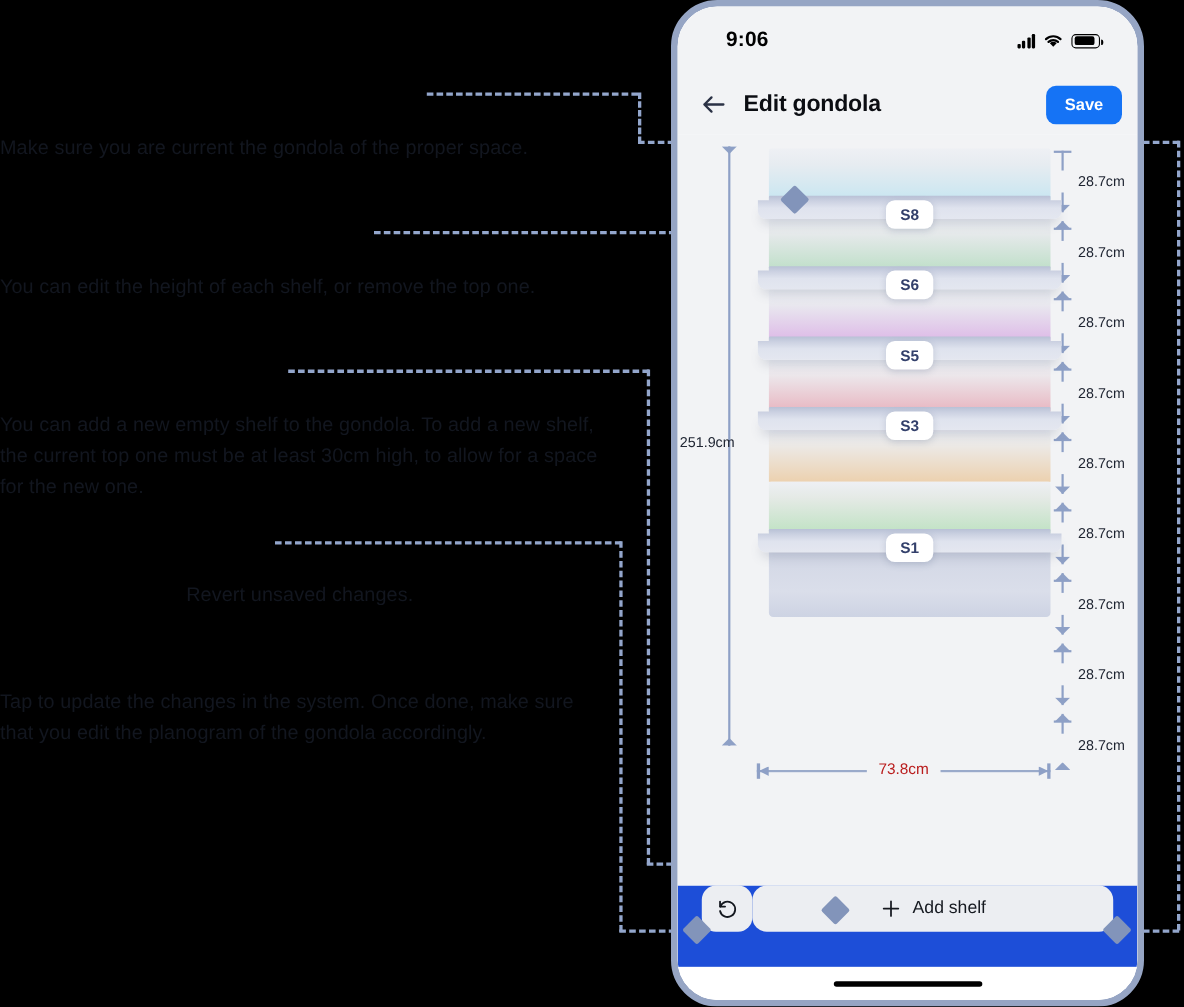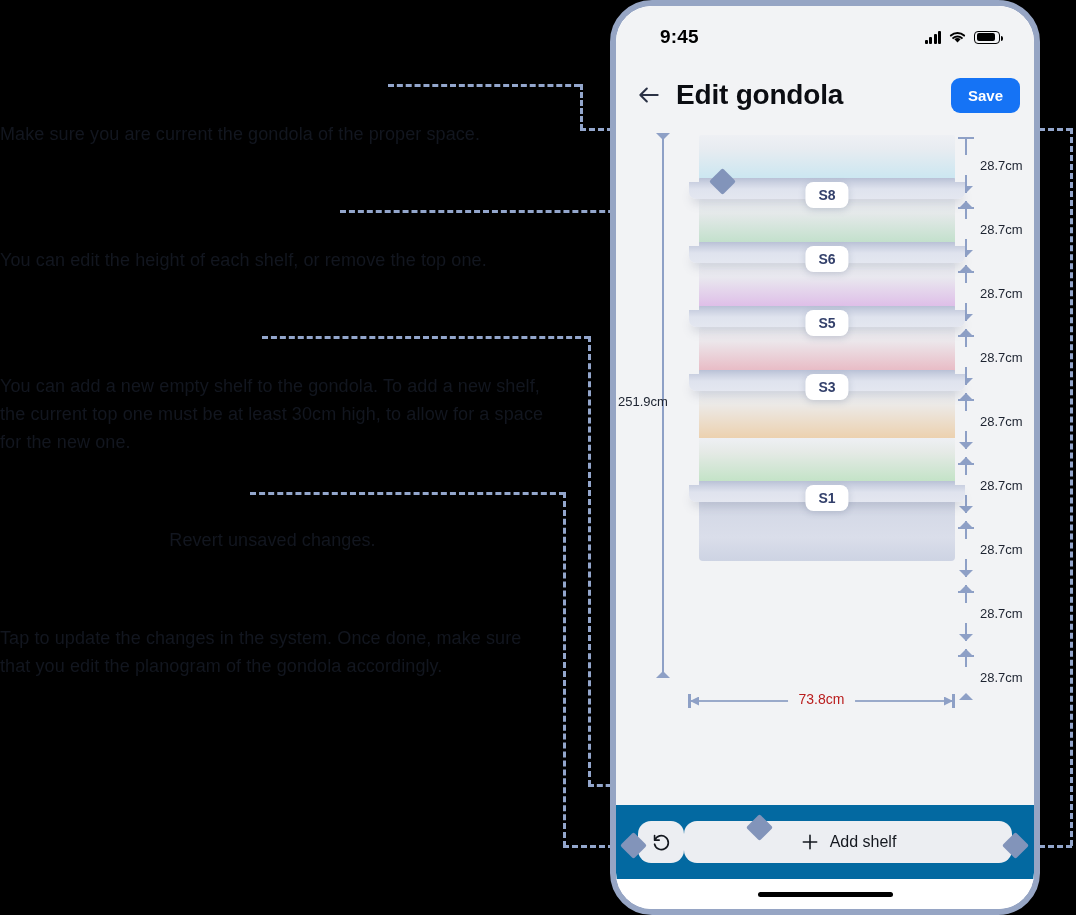--- a/index.html
+++ b/index.html
@@ -58,21 +58,21 @@
     position:relative; padding:1.5px;
   }
   .batt::after{content:"";position:absolute;right:-4px;top:4px;width:2px;height:5px;background:#000;border-radius:0 2px 2px 0;}
   .batt i{display:block;height:100%;width:88%;background:#000;border-radius:2px;}
 
   
   .navbar {
     height:54px; display:flex; align-items:center; padding:0 14px 0 20px; gap:14px;
   }
   .back { width:26px; height:26px; flex:0 0 auto; cursor:pointer; }
-  .title { font-size:28px; font-weight:700; color:#0b0d12; letter-spacing:-.2px; flex:1; }
+  .title { font-size:21px; font-weight:700; color:#0b0d12; letter-spacing:-.2px; flex:1; }
   .save {
     background:#1573f5; color:#fff; font-size:15px; font-weight:600;
     padding:9px 17px; border-radius:9px; border:0; cursor:pointer;
   }
 
   
   .stage {
     flex:1; position:relative; background:#f2f3f5; overflow:hidden;
   }
 
@@ -144,21 +144,21 @@
   .dimW .ar { position:absolute; top:2.5px; width:9px; height:9px; background:#8ea0c6; }
   .dimW .ar.l{left:2px; clip-path:polygon(100% 0,100% 100%,0 50%);}
   .dimW .ar.r{right:2px; clip-path:polygon(0 0,0 100%,100% 50%);}
   .dimW .lbl {
     position:absolute; left:50%; top:-3px; transform:translateX(-50%);
     background:#f2f3f5; padding:0 11px; font-size:14px; color:#b91c1c;
   }
 
   
   .toolbar {
-    height:74px; background:#0369a1; display:flex; align-items:center;
+    height:74px; background:#1d4ed8; display:flex; 
     padding:0 22px; 
   }
   .tb-btn {
     background:#eceef2; border:0; border-radius:13px; height:42px;
     display:flex; align-items:center; justify-content:center; cursor:pointer;
     color:#14181f;
   }
   .tb-undo { width:46px; }
   .tb-add { flex:1; gap:10px; font-size:16px; font-weight:500; }
   .tb-sel { width:166px; gap:9px; font-size:16px; font-weight:500; }
@@ -200,21 +200,21 @@
 <div class="dash-h" style="left:250px; top:492px; width:315px;"></div>
 <div class="dash-v" style="left:563px; top:492px; height:355px;"></div>
 <div class="dash-h" style="left:563px; top:845px; width:78px;"></div>
 
 <div class="phone">
   <div class="screen">
 
     <div class="topchrome">
 
       <div class="statusbar">
-        <div class="clock">9:45</div>
+        <div class="clock">9:06</div>
         <div class="statusicons">
           <span class="bars">
               <i></i>
               <i></i>
               <i></i>
               <i></i>
             </span>
           <svg width="19" height="14" viewBox="0 0 19 14">
             <path d="M9.5 12.6 6.4 9.3a4.4 4.4 0 0 1 6.2 0z" fill="#000"></path>
             <path d="M2.9 5.6a9.6 9.6 0 0 1 13.2 0" stroke="#000" stroke-width="2" fill="none" stroke-linecap="round"></path>

